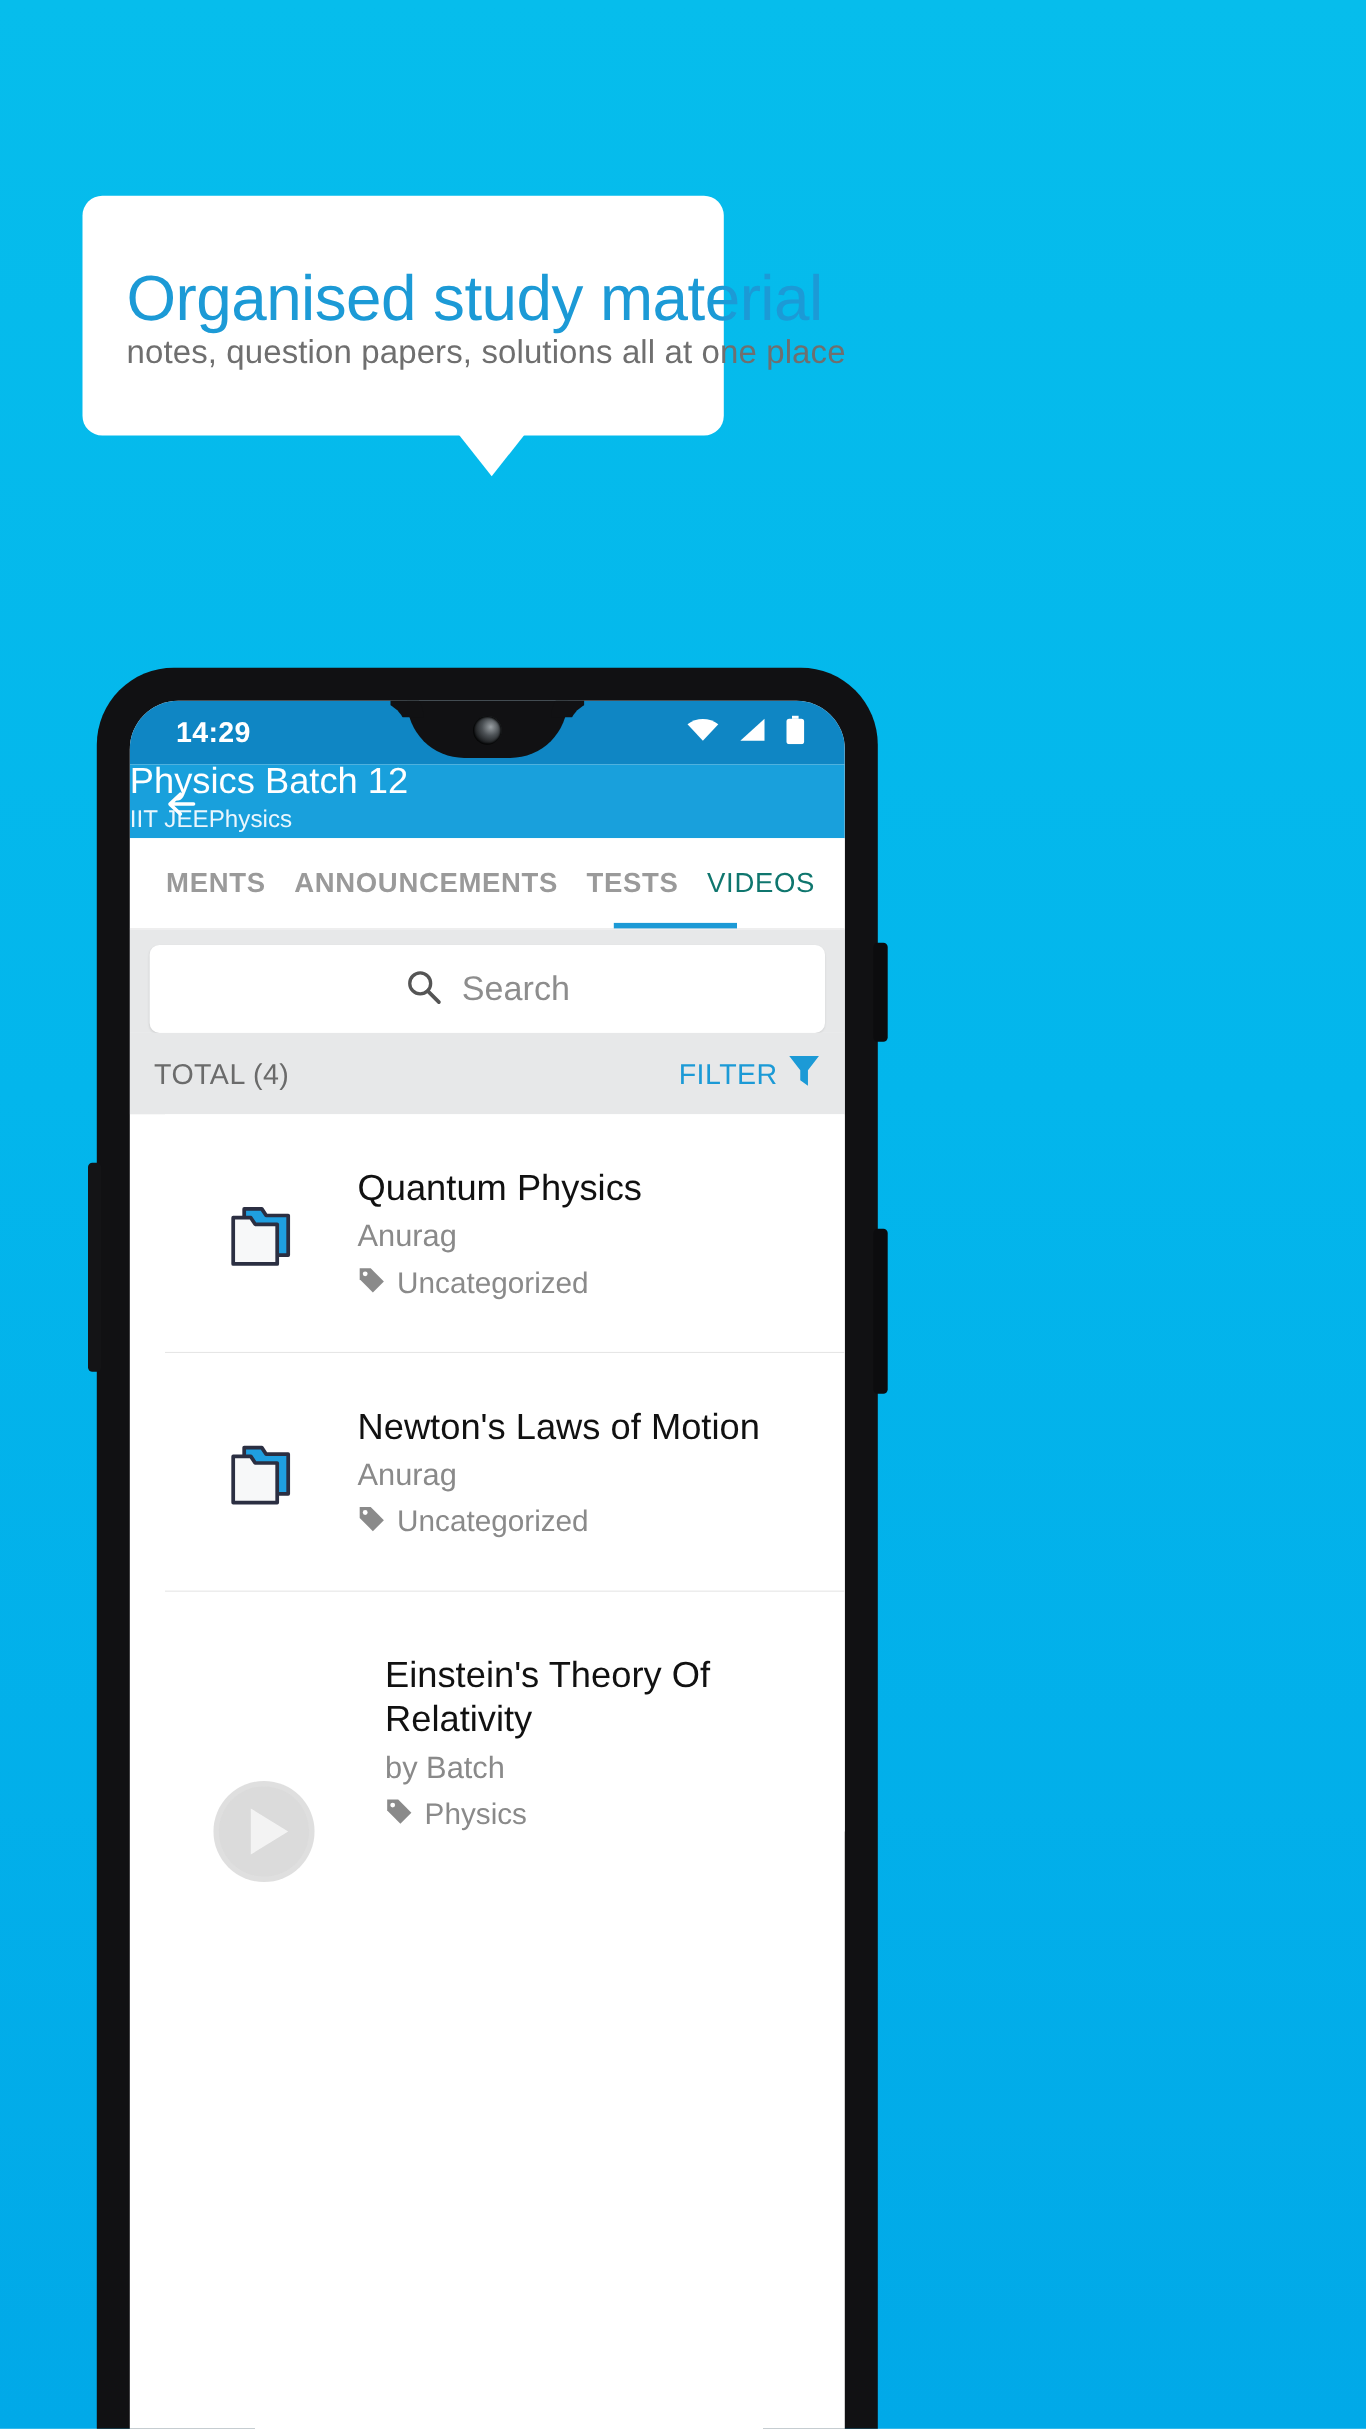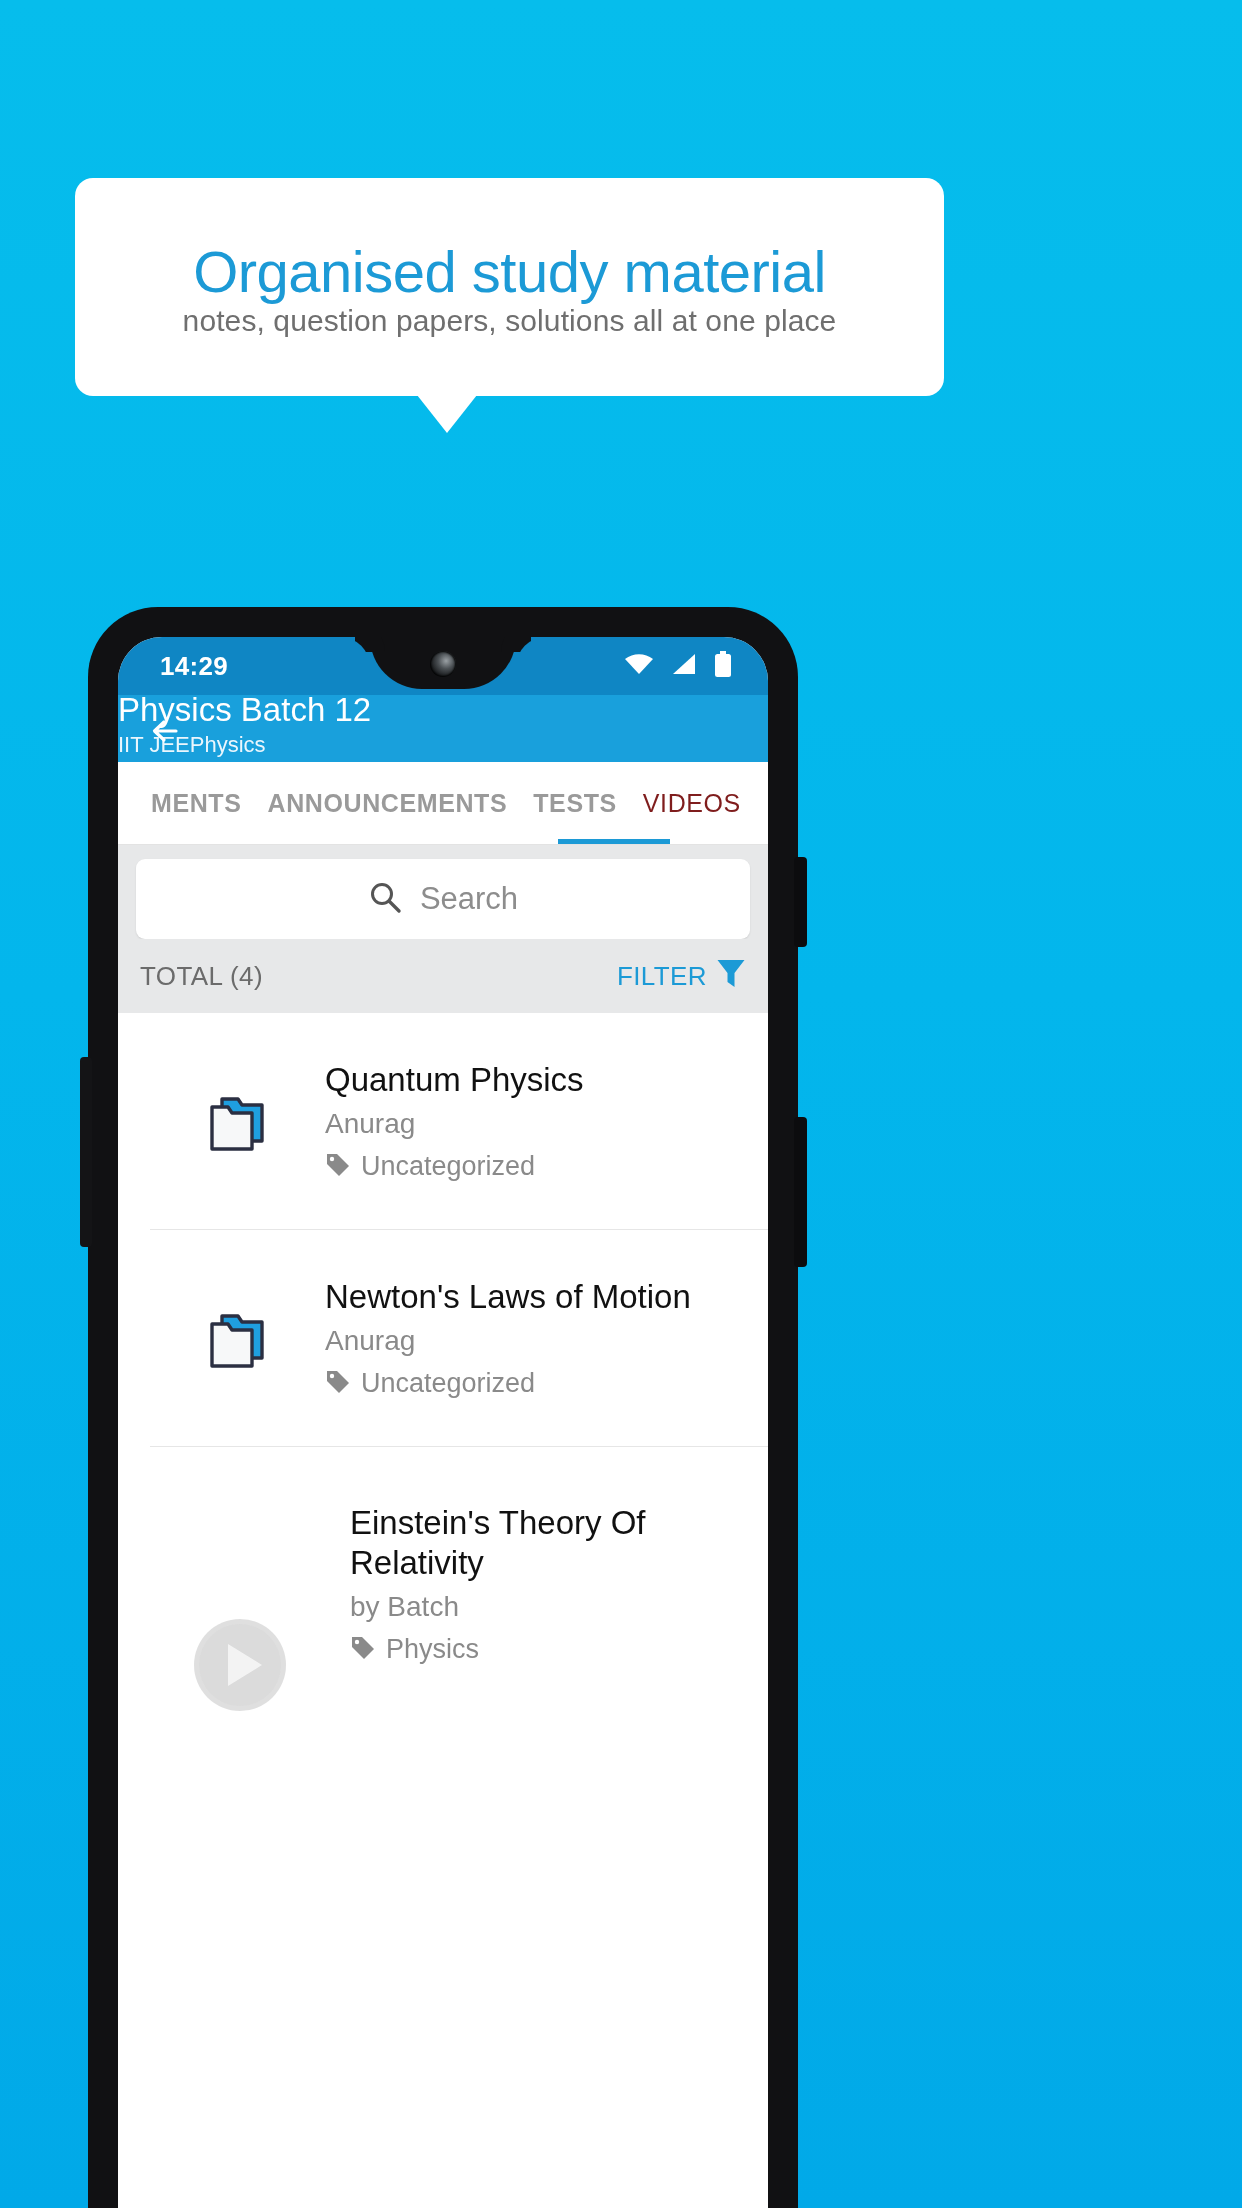--- a/index.html
+++ b/index.html
@@ -4,21 +4,21 @@
 <style>
   * { margin:0; padding:0; box-sizing:border-box; }
   html, body { width:1242px; height:2208px; overflow:hidden; }
   body {
     font-family: "Liberation Sans", sans-serif;
     background: linear-gradient(180deg, #06bdec 0%, #03b6ec 45%, #01a9e8 100%);
     position: relative;
   }
 
   
-  .bubble-wrap { position:absolute; left:75px; top:178px; width:869px; }
+  .bubble-wrap { position:absolute; left:75px; top:178px; width:583px; }
   .bubble {
     background:#ffffff;
     border-radius:18px;
     padding:62px 40px 58px 40px;
     text-align:center;
   }
   .bubble-title {
     color:#1c9ad6;
     font-size:58px;
     font-weight:400;
@@ -127,21 +127,21 @@
     padding-left:20px;
     border-bottom:1px solid #e3e3e3;
     position:relative;
   }
   .tab {
     font-size:25px; color:#9a9a9a; letter-spacing:0.6px;
     padding:0 13px; height:100%; display:flex; align-items:center;
     white-space:nowrap;
     font-weight:bold;
   }
-  .tab.active { color:#7f1d1d; font-weight:400;text-align:right; }
+  .tab.active { color:#0f766e; font-weight:400;text-align:right; }
   .tab-underline {
     position:absolute; bottom:0; height:5px; background:#1c9ad6;
     left:440px; width:112px;
   }
 
   
   .search-zone { background:#e7e8e9; padding:14px 18px 0 18px; }
   .search-box {
     background:#ffffff; border-radius:9px; height:80px;
     display:flex; align-items:center; justify-content:center; gap:18px;

